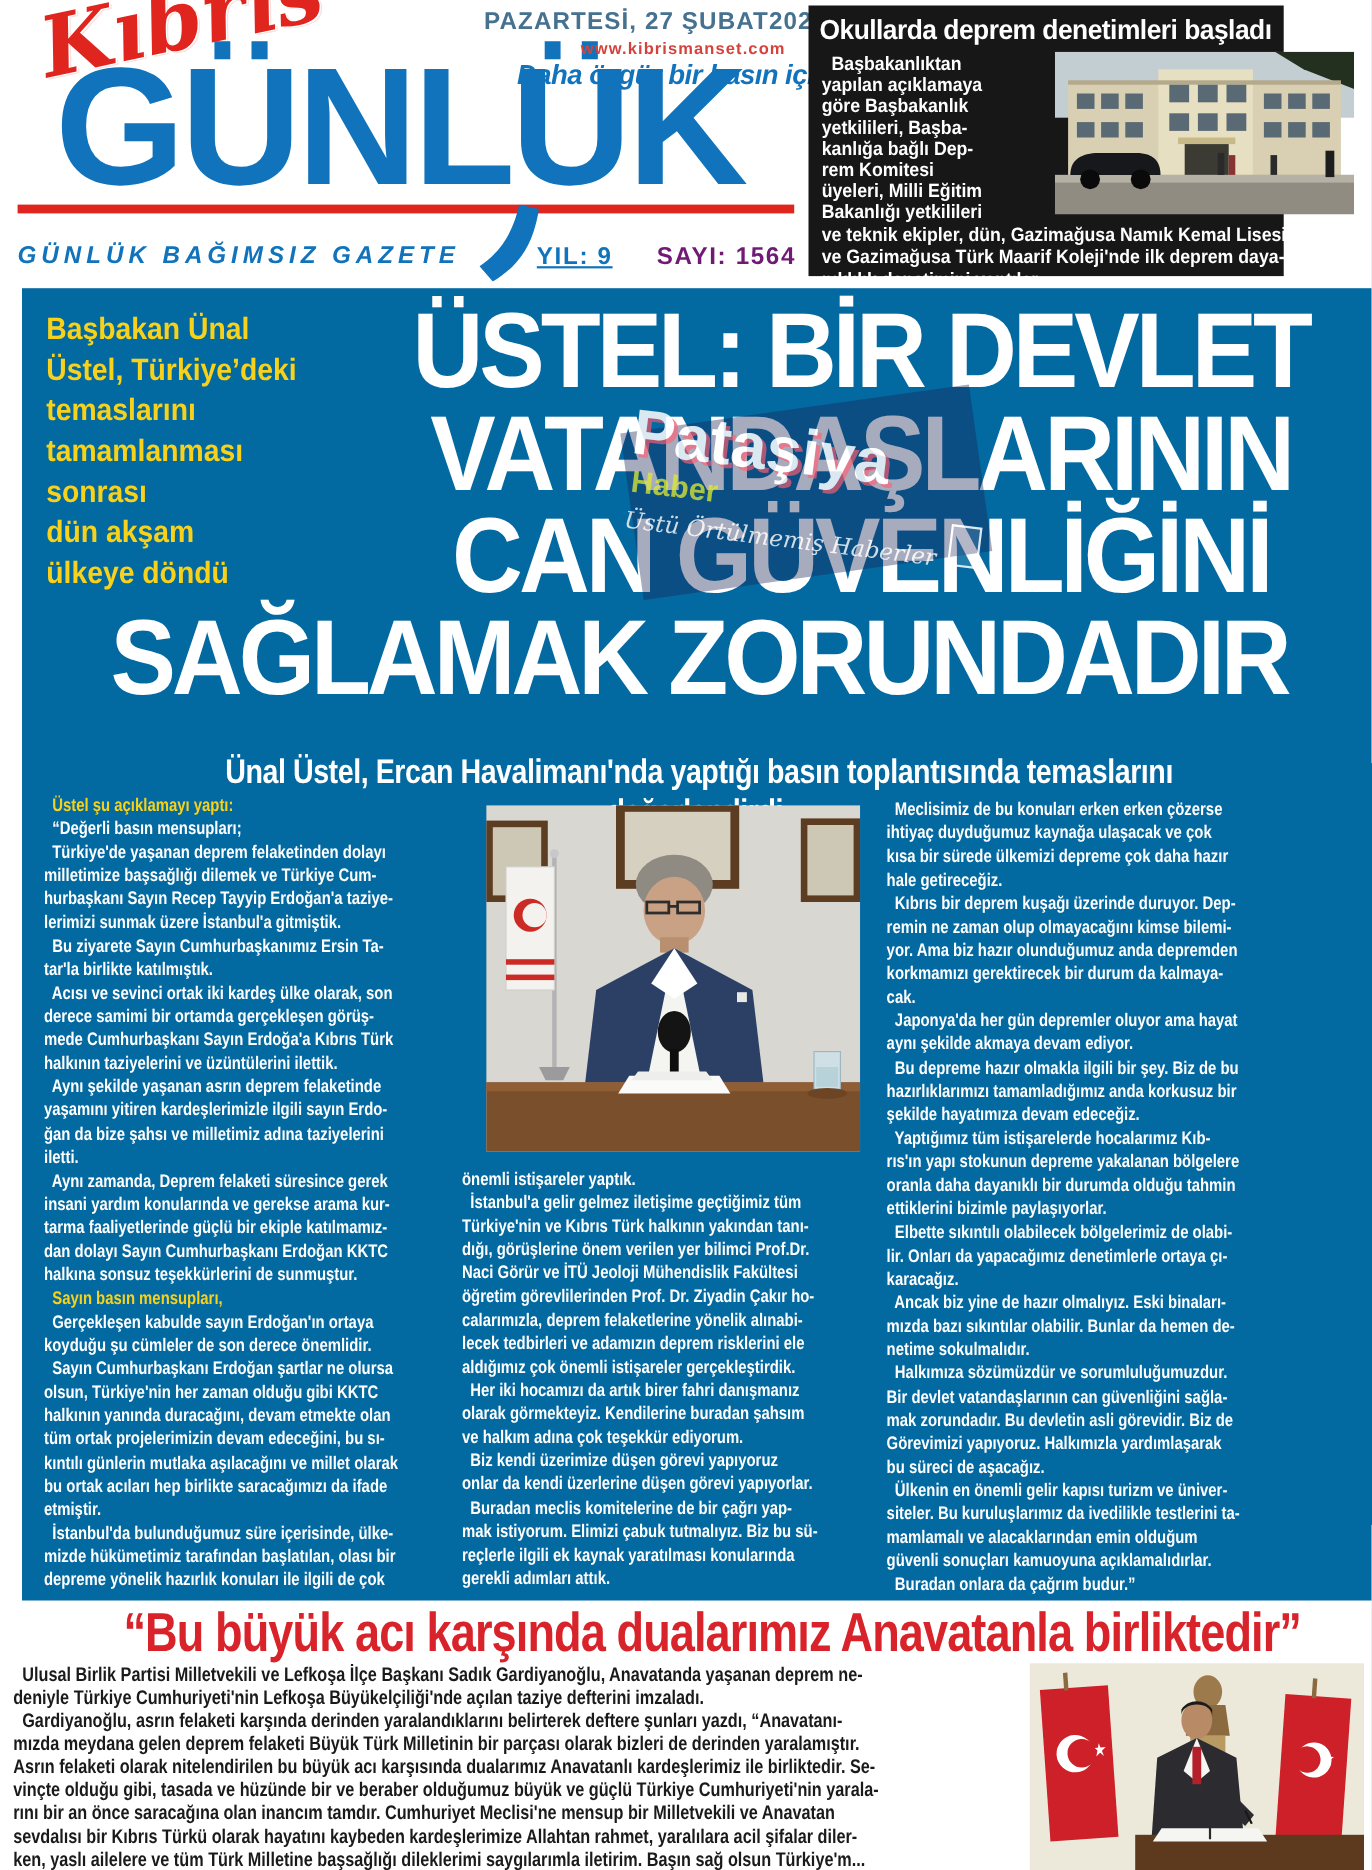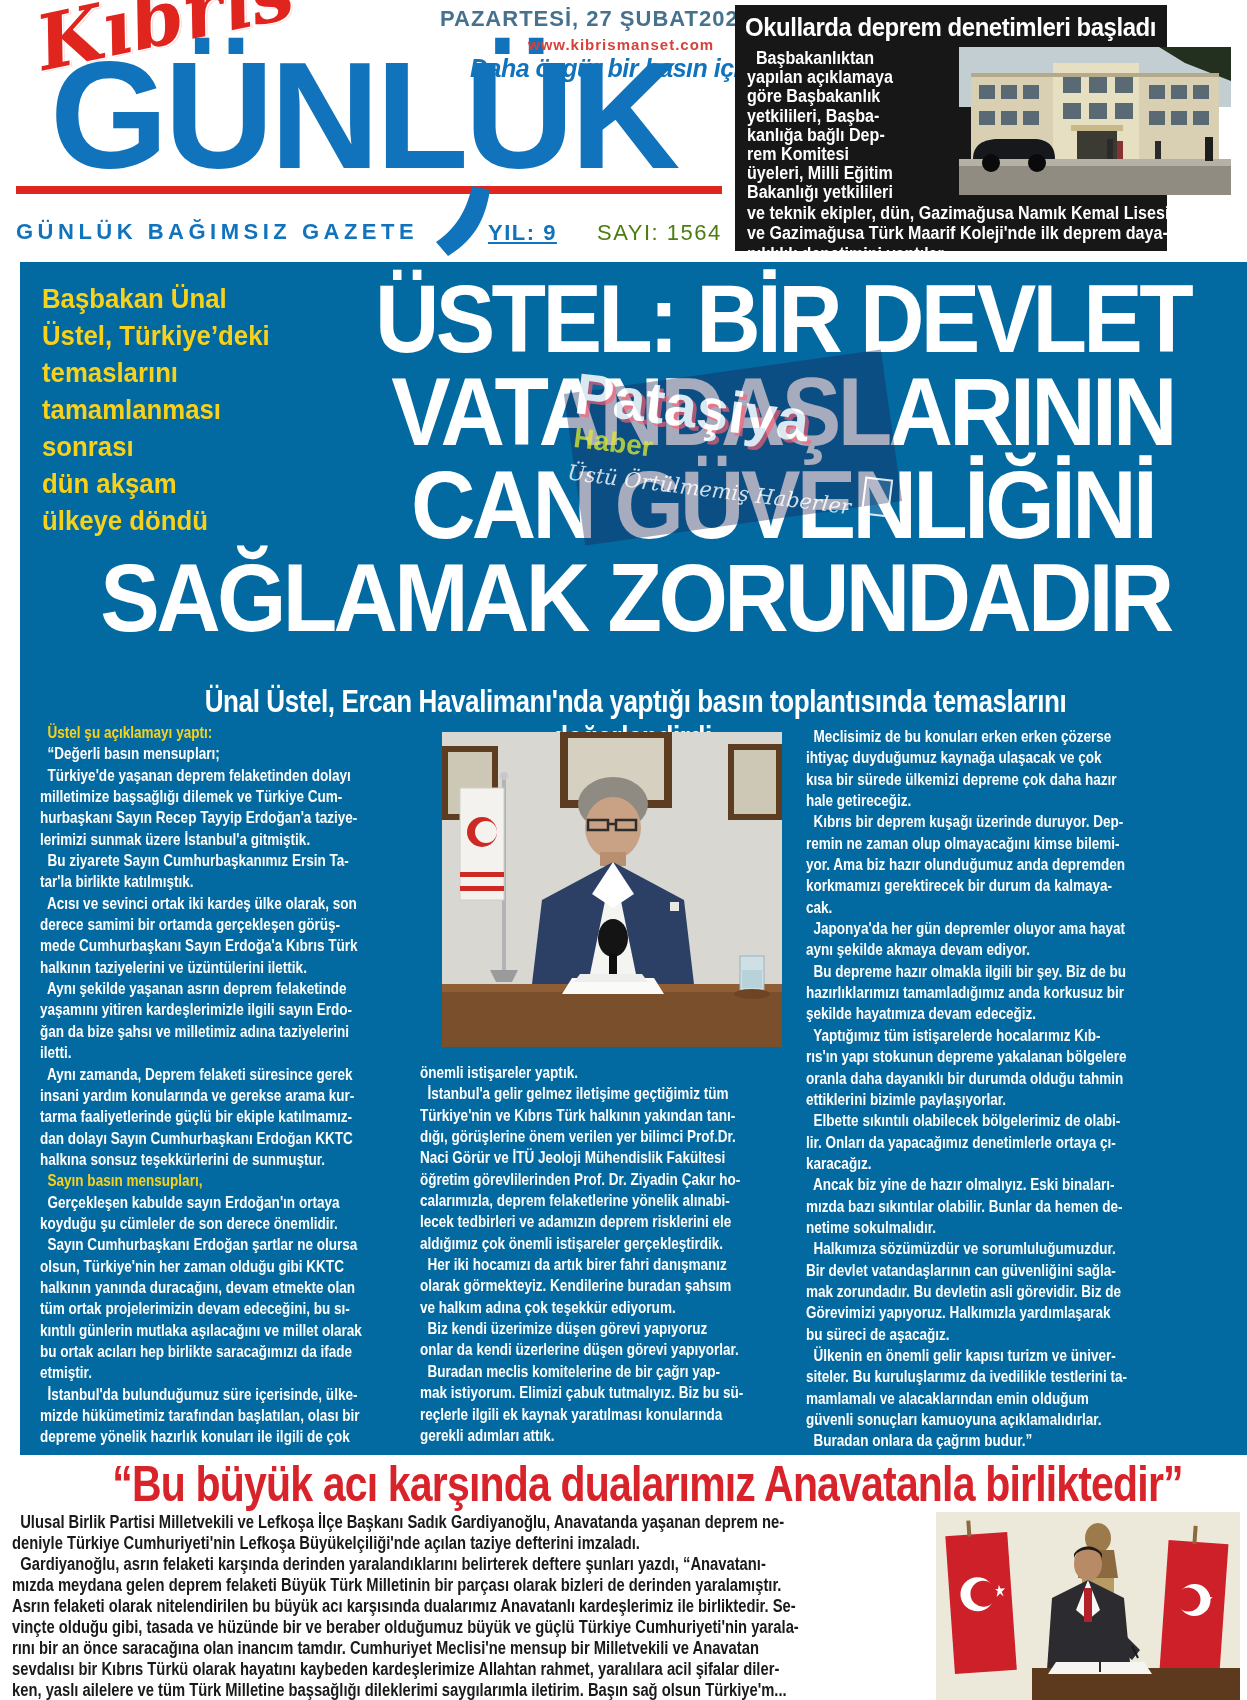--- a/index.html
+++ b/index.html
@@ -11,23 +11,23 @@
   #brand-script{left:38px;top:0px;color:#e0241e;font-family:"DejaVu Serif","Liberation Serif",serif;
      font-style:italic;font-weight:bold;font-size:76px;transform:rotate(-12deg);transform-origin:0 50%;
      text-shadow:1px 1px 0 #fff,2px 2px 0 #e0241e22;}
   #brand-main{left:50px;top:40px;color:#1173bb;font-weight:bold;font-size:152px;line-height:150px;
      letter-spacing:-4px;}
   #date-text{left:440px;top:6px;color:#46718f;font-weight:bold;font-size:22px;letter-spacing:1px;}
   #website-text{left:528px;top:36px;color:#d5413b;font-weight:bold;font-size:15px;letter-spacing:1px;}
   #slogan-text{left:470px;top:54px;color:#1173bb;font-weight:bold;font-style:italic;font-size:25px;letter-spacing:-0.5px;}
   #masthead-rule{left:16px;top:186px;width:706px;height:8px;background:#e0241e;}
   #s-tail{left:428px;top:186px;}
-  #tagline-text{left:16px;top:219px;color:#1173bb;font-weight:bold;font-size:22px;letter-spacing:4.5px;}
+  #tagline-text{left:16px;top:219px;color:#1173bb;font-weight:bold;font-size:22px;letter-spacing:4.5px;font-style:italic;}
   #year-text{left:488px;top:220px;color:#1173bb;font-weight:bold;font-size:22px;letter-spacing:1.5px;text-decoration:underline;}
-  #issue-text{left:597px;top:220px;color:#4d7c0f;font-weight:normal;font-size:22px;letter-spacing:1.5px;}
+  #issue-text{left:597px;top:220px;color:#701a75;font-weight:bold;font-size:22px;letter-spacing:1.5px;}
   
   #school-box{left:735px;top:5px;width:432px;height:246px;background:#171717;color:#fff;}
   #school-headline{left:10px;top:8px;width:492px;font-weight:bold;font-size:25px;letter-spacing:-0.5px;
      transform:scaleX(0.96);transform-origin:0 0;white-space:nowrap;}
   #school-photo{left:224px;top:42px;width:272px;height:148px;}
   #school-narrow{left:12px;top:44px;width:230px;font-weight:bold;font-size:17.5px;line-height:19.2px;
      transform:scaleX(0.92);transform-origin:0 0;}
   #school-wide{left:12px;top:198px;width:530px;font-weight:bold;font-size:17.5px;line-height:20.4px;
      transform:scaleX(0.92);transform-origin:0 0;}
   

